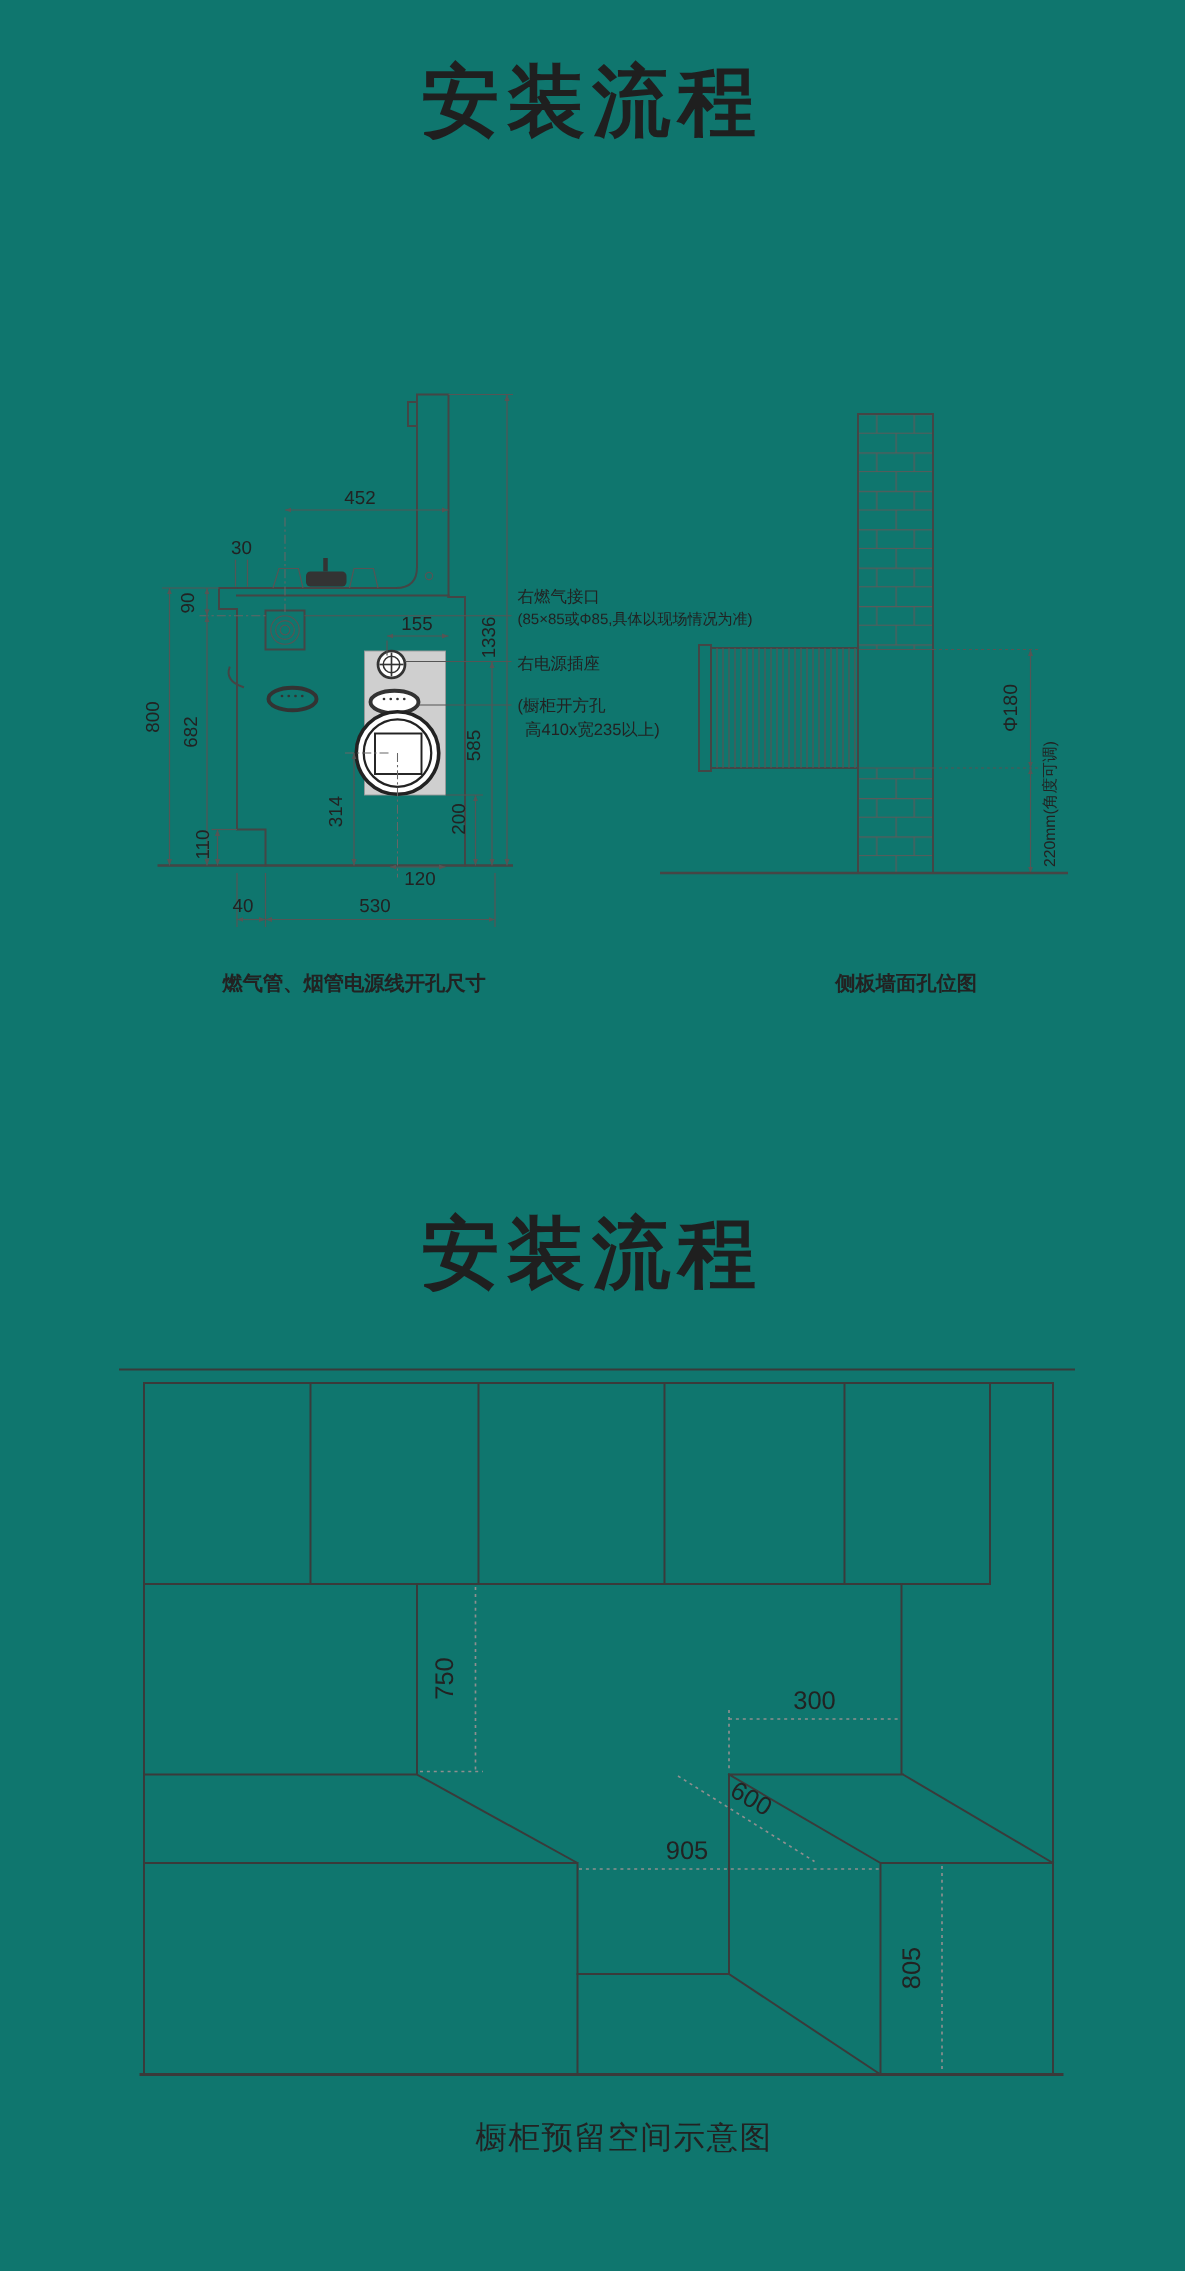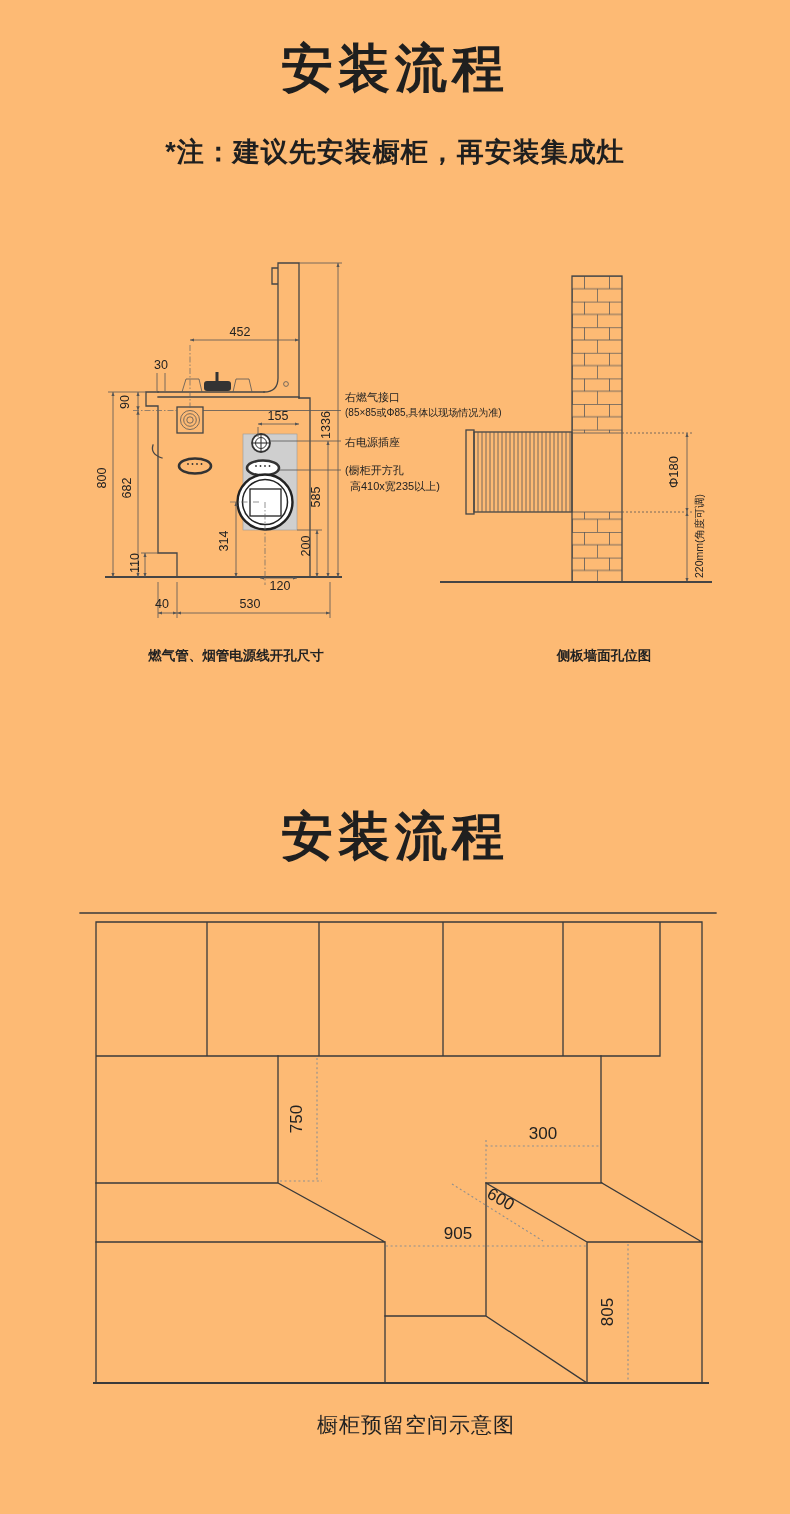--- a/index.html
+++ b/index.html
@@ -1,16 +1,16 @@
 <!DOCTYPE html>
 <html><head>
 <meta charset="utf-8">
 <style>
   html,body{margin:0;padding:0;background:#f4f4f4;}
-  .page{position:relative;width:790px;height:1514px;margin:0 auto;background:#fdba74;
+  .page{position:relative;width:790px;height:1514px;margin:0 auto;background:#0f766e;
         font-family:"Liberation Sans","DejaVu Sans",sans-serif;color:#1f1f1f;overflow:hidden;}
   .sec-title{position:absolute;left:0;width:790px;text-align:center;
              font-size:52px;font-weight:700;letter-spacing:5px;line-height:1.1;}
   .note{position:absolute;left:0;width:790px;text-align:center;
         font-size:27px;font-weight:700;letter-spacing:1px;}
   svg{position:absolute;left:0;}
   svg text{font-family:"Liberation Sans","DejaVu Sans",sans-serif;fill:#222;}
   .dimtxt{font-size:12.5px;}
   .lbltxt{font-size:11px;}
   .captxt{font-size:13.5px;font-weight:600;}
@@ -22,21 +22,20 @@
   .dd{stroke:#666;stroke-width:0.7;fill:none;stroke-dasharray:6 2 1.5 2;}
   .dot2{stroke:#8f8f8f;stroke-width:1.1;fill:none;stroke-dasharray:2 2.6;}
   .solid2{stroke:#3a3a3a;stroke-width:1.3;fill:none;stroke-linecap:square;}
 </style>
 </head>
 <body>
 
 <div class="page">
 
   <div class="sec-title" style="top:40px">安装流程</div>
-  <div class="note" style="top:134px">*注：建议先安装橱柜，再安装集成灶</div>
 
   <svg style="top:250px" width="790" height="430" viewBox="0 0 790 430">
     <defs>
       <marker id="ah" viewBox="0 0 10 10" refX="9" refY="5" markerWidth="6" markerHeight="6" orient="auto-start-reverse">
           <path d="M0,1.5 L9,5 L0,8.5 z" fill="#555"></path>
         </marker>
       <pattern id="brick" width="25" height="25.6" patternUnits="userSpaceOnUse" x="572" y="26">
         <path d="M0,0.4 H25 M0,12.8 H25 M12.5,0 V12.8 M0.4,12.8 V25.6" stroke="#5a5a5a" stroke-width="0.8" fill="none"></path>
       </pattern>
     </defs>

